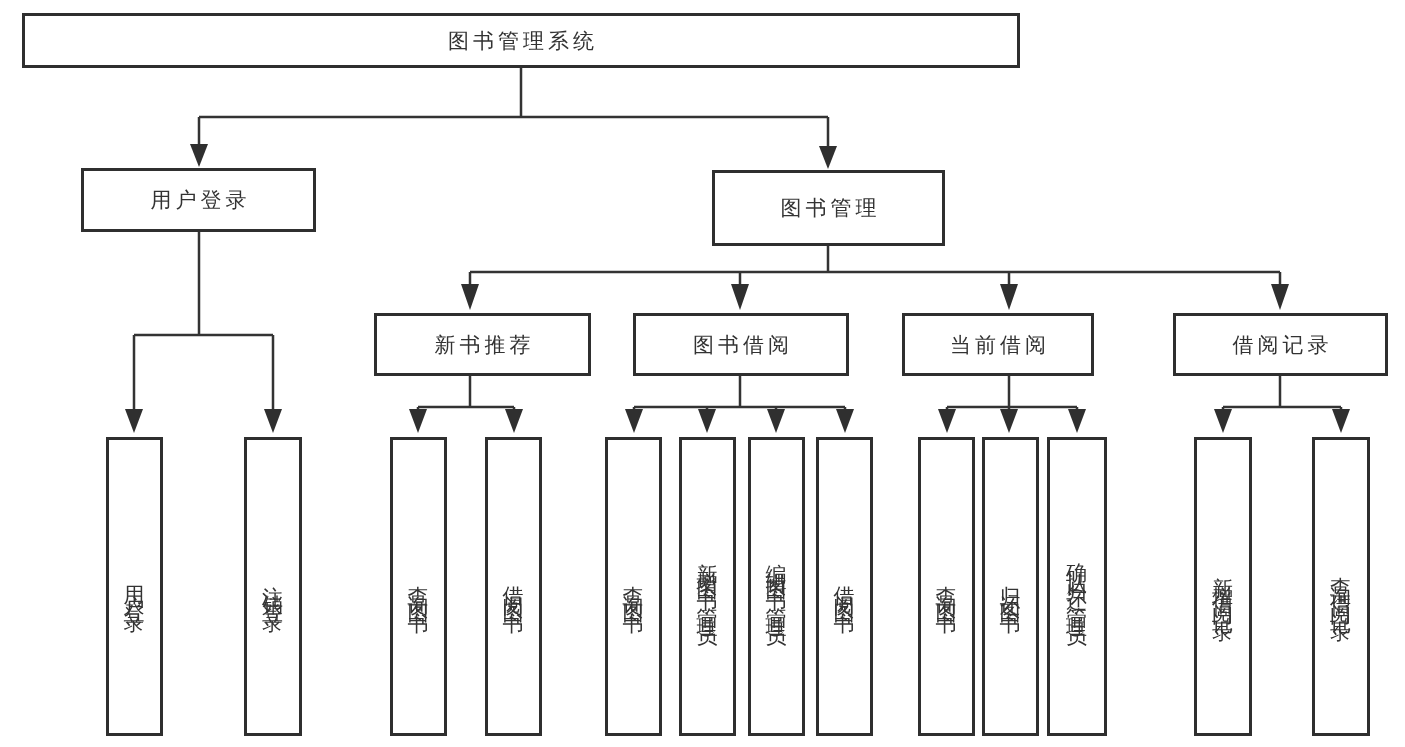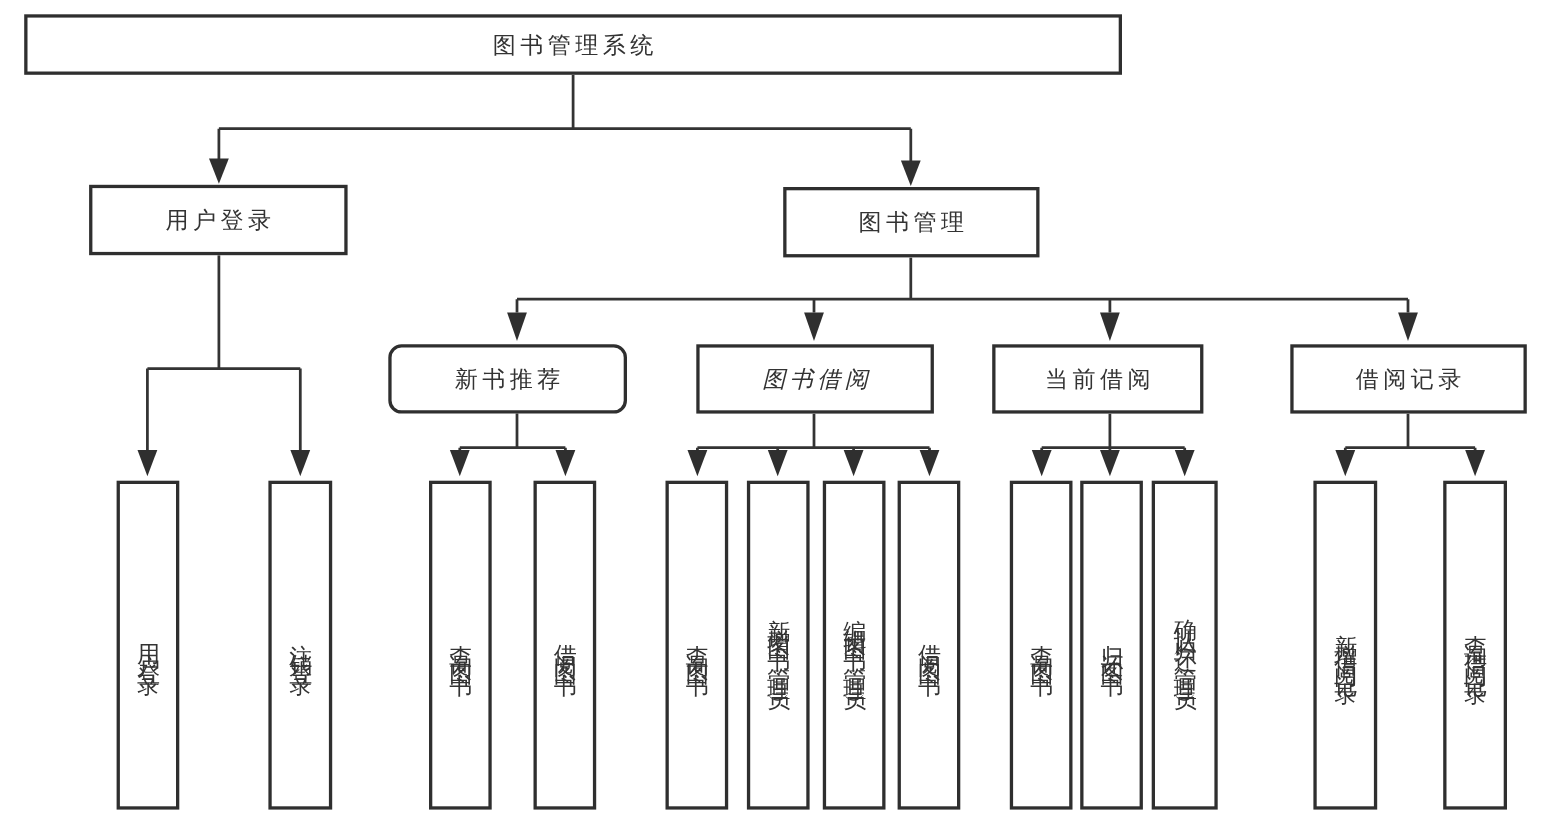--- a/index.html
+++ b/index.html
@@ -98,24 +98,24 @@
       <polygon points="1000,409 1018,409 1009,433"></polygon>
       <polygon points="1068,409 1086,409 1077,433"></polygon>
       <polygon points="1214,409 1232,409 1223,433"></polygon>
       <polygon points="1332,409 1350,409 1341,433"></polygon>
     </g>
   </svg>
 
   <div class="node hnode" style="left:22px; top:13px; width:998px; height:55px;">图书管理系统</div>
 
   <div class="node hnode" style="left:81px; top:168px; width:235px; height:64px;">用户登录</div>
-  <div class="node hnode" style="left:712px; top:170px; width:233px; height:64px;">图书管理</div>
+  <div class="node hnode" style="left:712px; top:170px; width:233px; height:76px;">图书管理</div>
 
-  <div class="node hnode" style="left:353px; top:313px; width:217px; height:63px;border-radius:12px;">新书推荐</div>
-  <div class="node hnode" style="left:633px; top:313px; width:216px; height:63px;font-style:italic;">图书借阅</div>
+  <div class="node hnode" style="left:374px; top:313px; width:217px; height:63px;">新书推荐</div>
+  <div class="node hnode" style="left:633px; top:313px; width:216px; height:63px;">图书借阅</div>
   <div class="node hnode" style="left:902px; top:313px; width:192px; height:63px;">当前借阅</div>
   <div class="node hnode" style="left:1173px; top:313px; width:215px; height:63px;">借阅记录</div>
 
   <div class="node vnode" style="left:106px; top:437px; width:57px; height:299px;">
     <span>用户登录</span>
   </div>
   <div class="node vnode" style="left:244px; top:437px; width:58px; height:299px;">
     <span>注销登录</span>
   </div>
   <div class="node vnode" style="left:390px; top:437px; width:57px; height:299px;">

